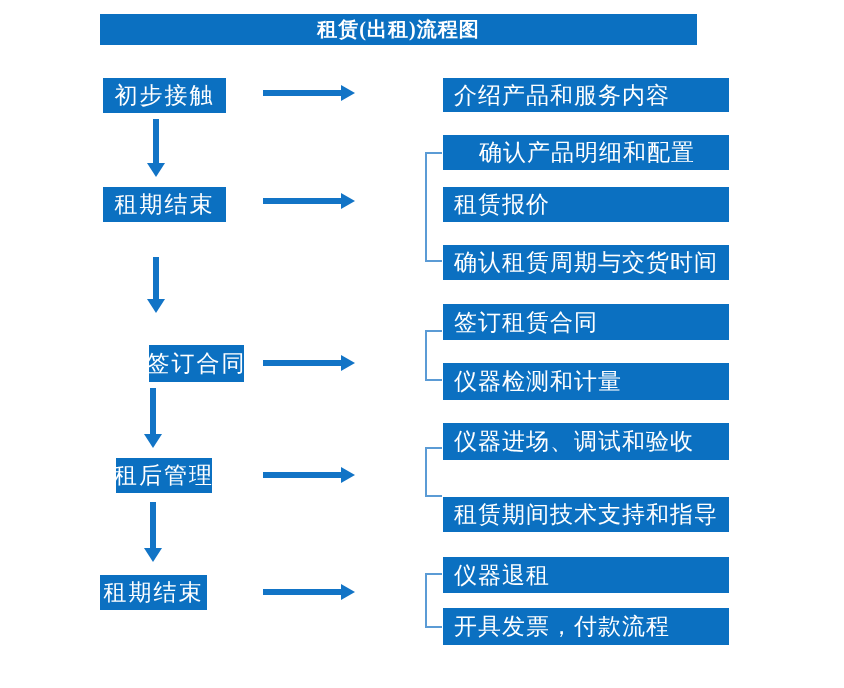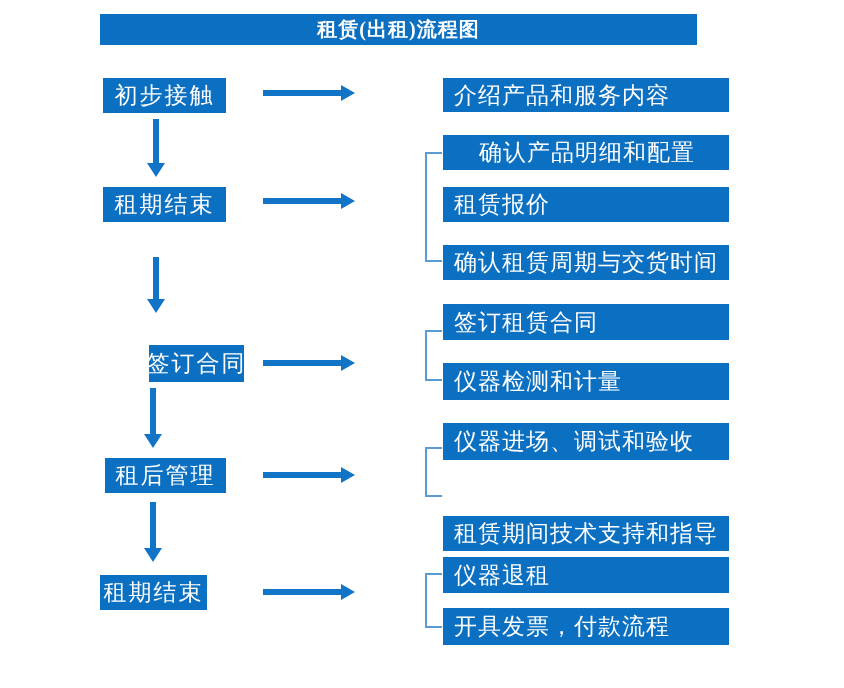--- a/index.html
+++ b/index.html
@@ -56,21 +56,21 @@
 </head>
 <body>
 
 <div class="canvas">
 
   <div class="title-bar">租赁(出租)流程图</div>
 
   <div class="box left-box" style="left:103px; top:78px;  width:123px; height:35px;">初步接触</div>
   <div class="box left-box" style="left:103px; top:187px; width:123px; height:35px;">租期结束</div>
   <div class="box left-box" style="left:103px; top:345px; width:95px; height:37px;margin-left:46px;">签订合同</div>
-  <div class="box left-box" style="left:105px; top:458px; width:121px; height:35px;">租后管理</div>
+  <div class="box left-box" style="left:116px; top:458px; width:96px; height:35px;">租后管理</div>
   <div class="box left-box" style="left:100px; top:575px; width:107px; height:35px;">租期结束</div>
 
   <div class="v-arrow" style="left:147px; top:119px; height:58px;">
     <div class="vshaft"></div>
     <div class="vhead"></div>
   </div>
   <div class="v-arrow" style="left:147px; top:257px; height:56px;">
     <div class="vshaft"></div>
     <div class="vhead"></div>
   </div>
@@ -112,18 +112,18 @@
   <div class="box right-box" style="top:78px;  height:34px;">介绍产品和服务内容</div>
 
   <div class="box right-box" style="top:135px; height:35px;padding-left:36px;">确认产品明细和配置</div>
   <div class="box right-box" style="top:187px; height:35px;">租赁报价</div>
   <div class="box right-box" style="top:245px; height:35px;">确认租赁周期与交货时间</div>
 
   <div class="box right-box" style="top:304px; height:36px;">签订租赁合同</div>
   <div class="box right-box" style="top:363px; height:37px;">仪器检测和计量</div>
 
   <div class="box right-box" style="top:423px; height:37px;">仪器进场、调试和验收</div>
-  <div class="box right-box" style="top:516px; height:35px;text-align:right;">租赁期间技术支持和指导</div>
+  <div class="box right-box" style="top:497px; height:35px;text-align:right;">租赁期间技术支持和指导</div>
 
   <div class="box right-box" style="top:557px; height:36px;">仪器退租</div>
   <div class="box right-box" style="top:608px; height:37px;">开具发票，付款流程</div>
 
 </div>
 
 </body></html>

